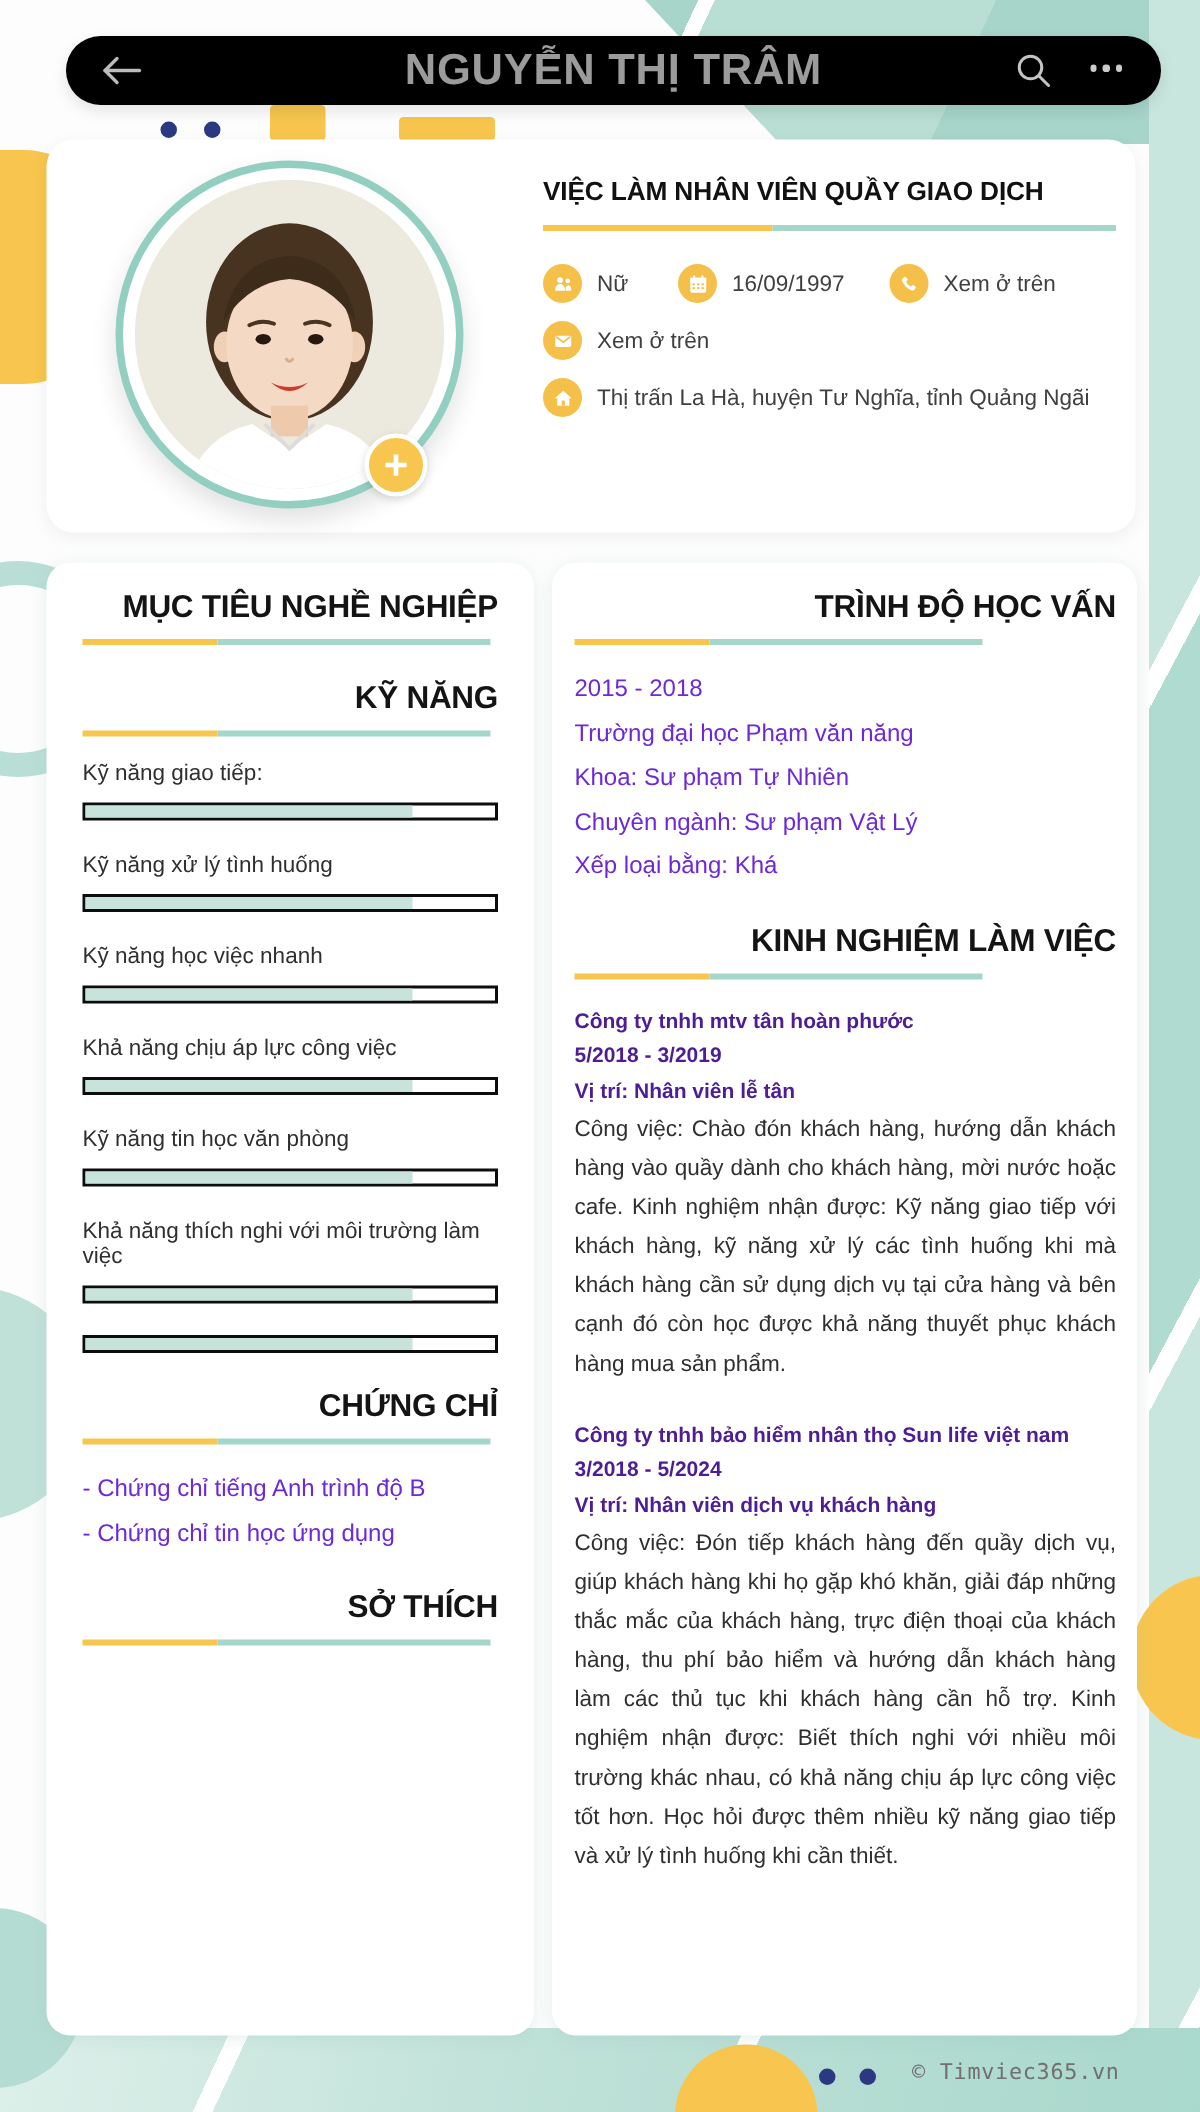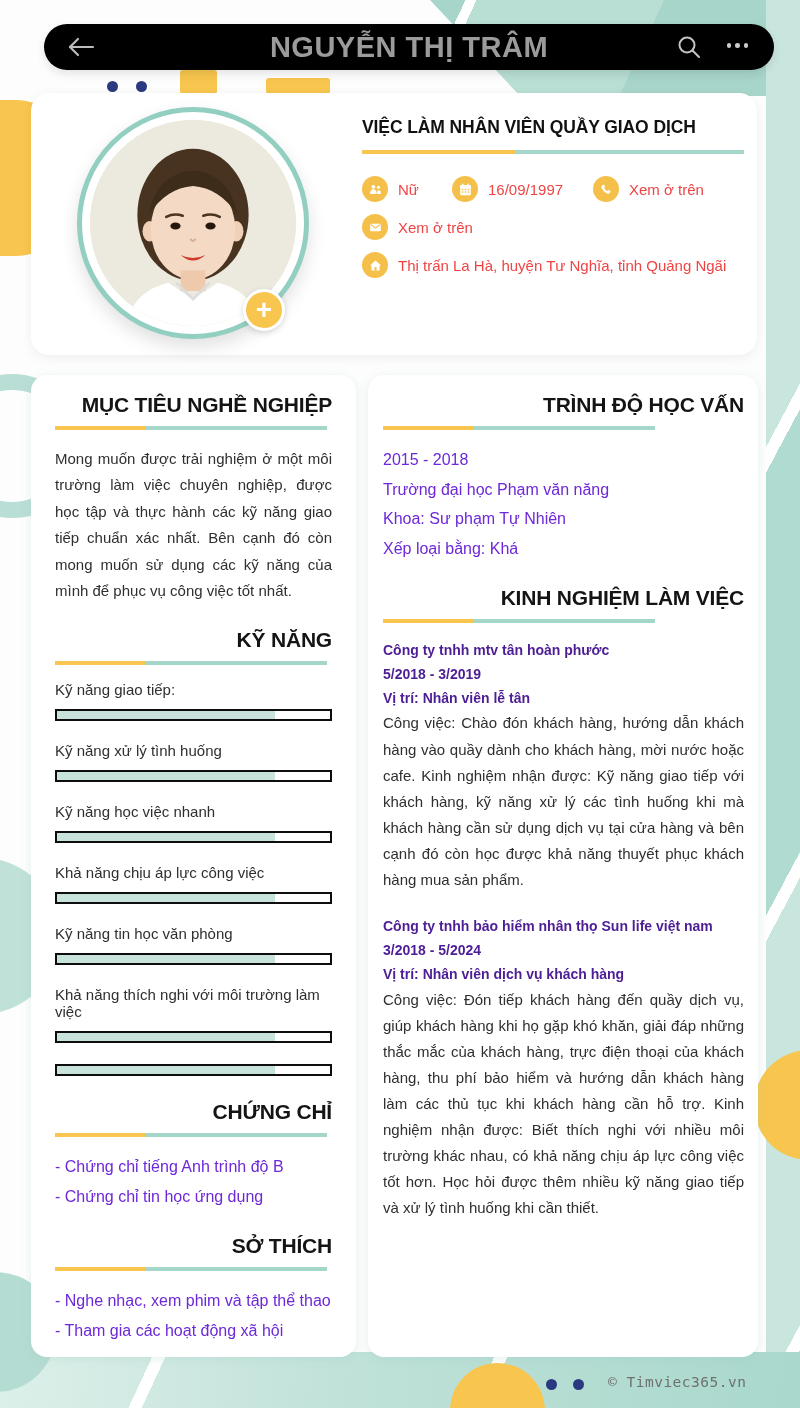--- a/index.html
+++ b/index.html
@@ -54,21 +54,21 @@
   .rule{display:flex;height:4px;margin-bottom:22px;}
   .rule .y{background:#f8c64e;height:100%;}
   .rule .t{background:#a5d6ca;height:100%;flex:1;}
   .rule-title .y{width:40%;} .rule-sec{width:272px;margin-bottom:16px;} .rule-sec .y{width:33%;}
   .prow{display:flex;align-items:center;margin-bottom:12px;}
   .pfield{display:flex;align-items:center;}
   .pfield-0{width:90px;} .pfield-1{width:141px;}
   .picon{width:26px;height:26px;border-radius:50%;background:#f5c04a;display:inline-flex;
       align-items:center;justify-content:center;margin-right:10px;flex:0 0 26px;}
   .picon svg{width:15px;height:15px;display:block;}
-  .plabel{font-size:15px;color:#ef4444;white-space:nowrap;}
+  .plabel{font-size:15px;color:#404040;white-space:nowrap;}
 
   
   .card{position:absolute;top:375px;background:#fff;border-radius:16px;box-sizing:border-box;
       box-shadow:0 2px 10px rgba(150,200,190,.25);z-index:3;}
   .card-left{left:31px;width:325px;height:982px;padding:18px 24px;}
   .card-right{left:368px;width:390px;height:982px;padding:18px 14px 18px 15px;}
   h2{margin:0 0 9px 0;font-size:21px;font-weight:bold;color:#141414;letter-spacing:-.2px;text-align:right;}
   .sec{margin-bottom:4px;}
   .sec + .sec{margin-top:24px;}
   .para{margin:0;font-size:15px;line-height:1.76;text-align:justify;color:#2f2f2f;}
@@ -222,21 +222,20 @@
     </div>
   </div>
 
   <div class="card card-left">
     <div class="sec">
       <h2>MỤC TIÊU NGHỀ NGHIỆP</h2>
       <div class="rule rule-sec">
           <span class="y"></span>
           <span class="t"></span>
         </div>
-      <p class="para">Mong muốn được trải nghiệm ở một môi trường làm việc chuyên nghiệp, được học tập và thực hành các kỹ năng giao tiếp chuẩn xác nhất. Bên cạnh đó còn mong muốn sử dụng các kỹ năng của mình để phục vụ công việc tốt nhất.</p>
     </div>
     <div class="sec">
       <h2>KỸ NĂNG</h2>
       <div class="rule rule-sec">
           <span class="y"></span>
           <span class="t"></span>
         </div>
       <div id="skills-list">
           <div class="skill">
             <div class="skill-label">Kỹ năng giao tiếp:</div>
@@ -290,39 +289,36 @@
       <div id="cert-list">
           <div class="line">- Chứng chỉ tiếng Anh trình độ B</div>
           <div class="line">- Chứng chỉ tin học ứng dụng</div>
         </div>
     </div>
     <div class="sec">
       <h2>SỞ THÍCH</h2>
       <div class="rule rule-sec">
           <span class="y"></span>
           <span class="t"></span>
-        </div>
-      <div id="hobby-list">
-          <div class="line">- Nghe nhạc, xem phim và tập thể thao</div>
-          <div class="line">- Tham gia các hoạt động xã hội</div>
         </div>
     </div>
   </div>
 
   <div class="card card-right">
     <div class="sec">
       <h2>TRÌNH ĐỘ HỌC VẤN</h2>
       <div class="rule rule-sec">
           <span class="y"></span>
           <span class="t"></span>
         </div>
       <div id="edu-lines">
           <div class="line">2015 - 2018</div>
           <div class="line">Trường đại học Phạm văn năng</div>
           <div class="line">Khoa: Sư phạm Tự Nhiên</div>
+          <div class="line">Chuyên ngành: Sư phạm Vật Lý</div>
           <div class="line">Xếp loại bằng: Khá</div>
         </div>
     </div>
     <div class="sec">
       <h2>KINH NGHIỆM LÀM VIỆC</h2>
       <div class="rule rule-sec">
           <span class="y"></span>
           <span class="t"></span>
         </div>
       <div id="jobs">

